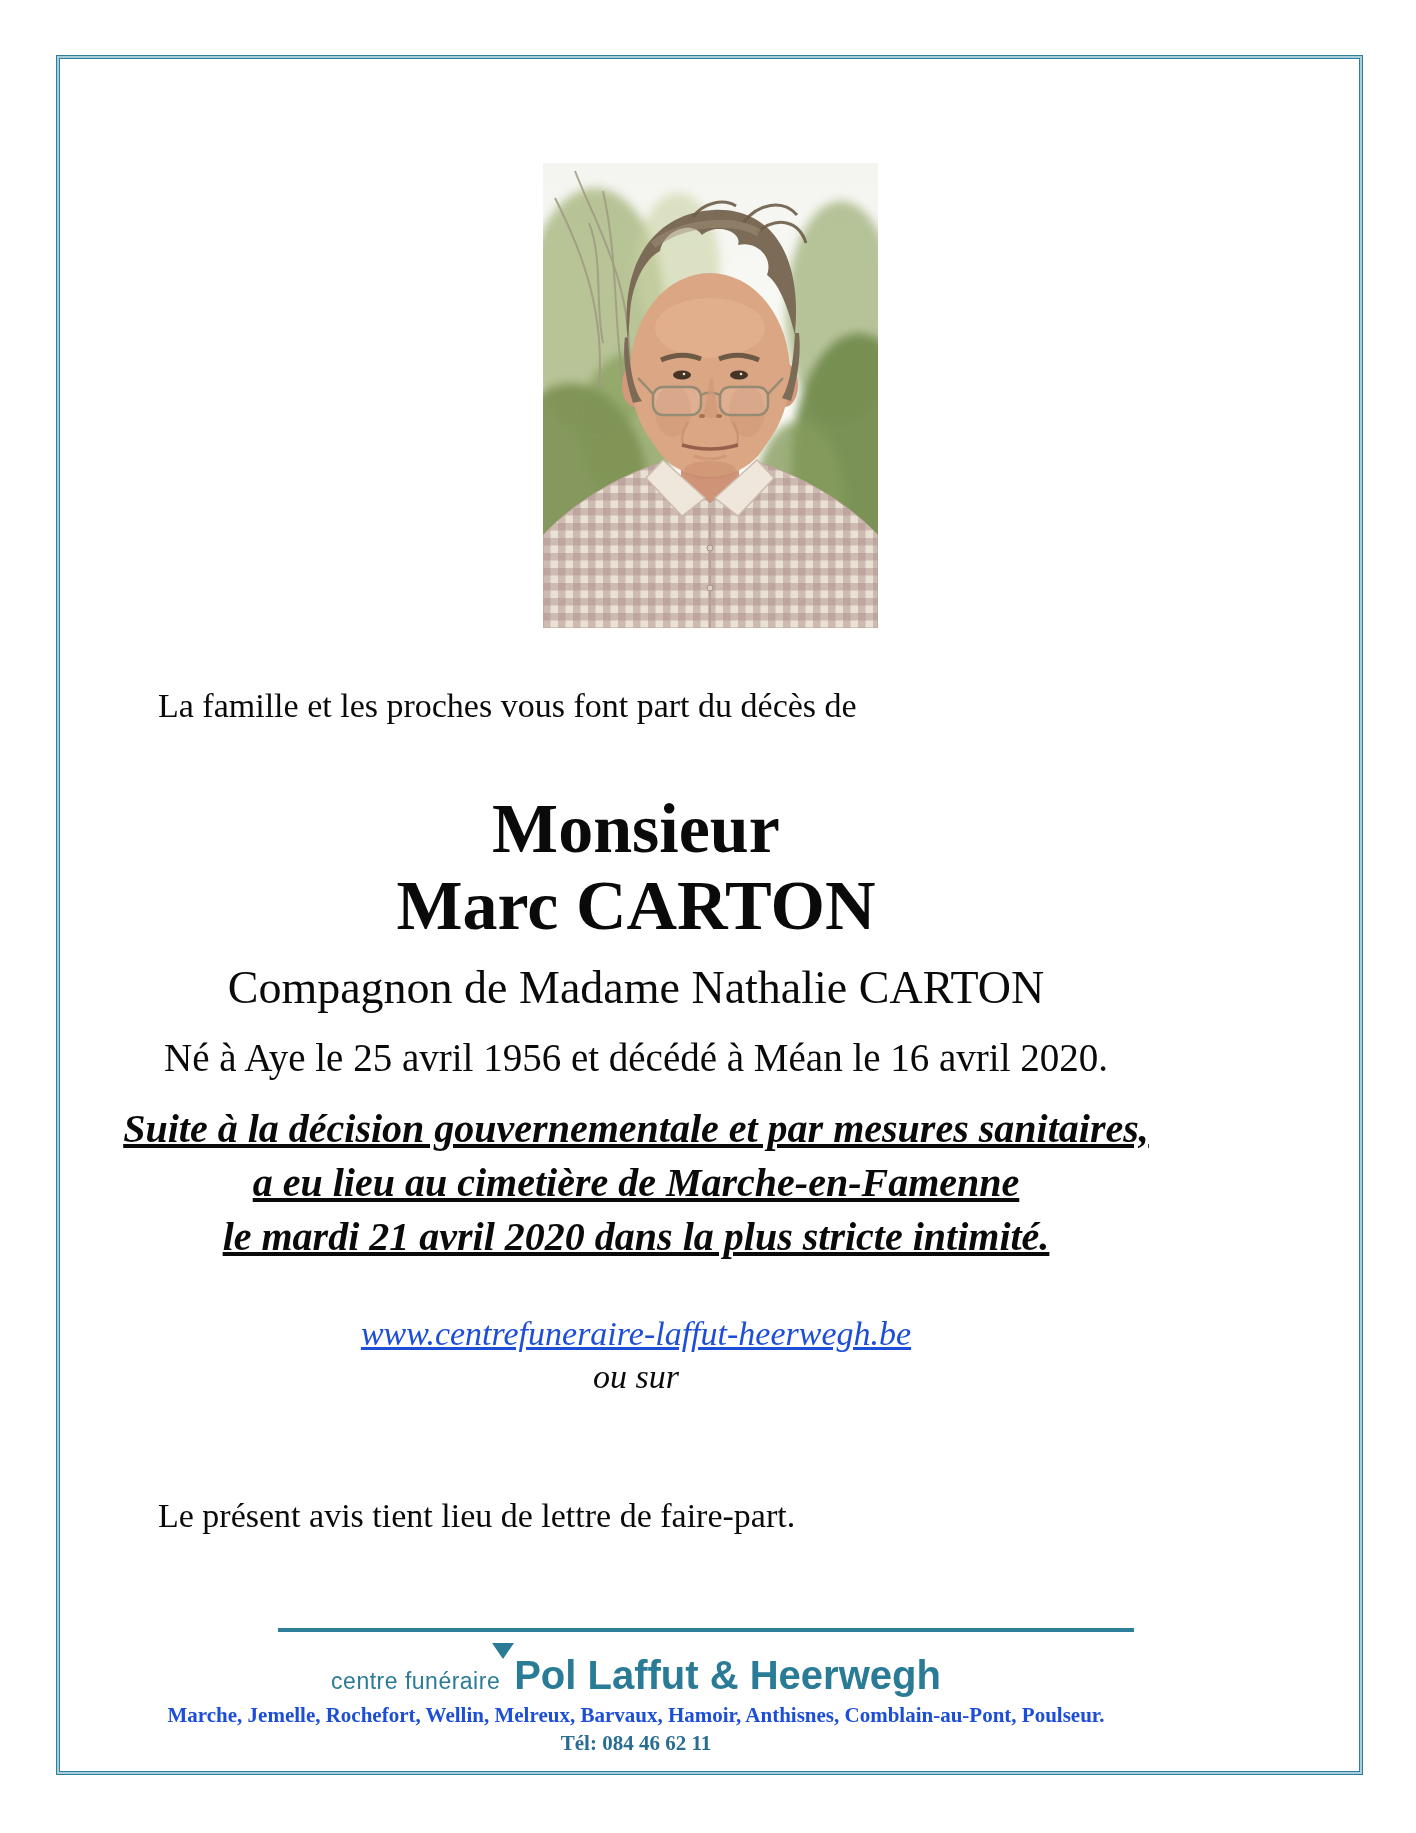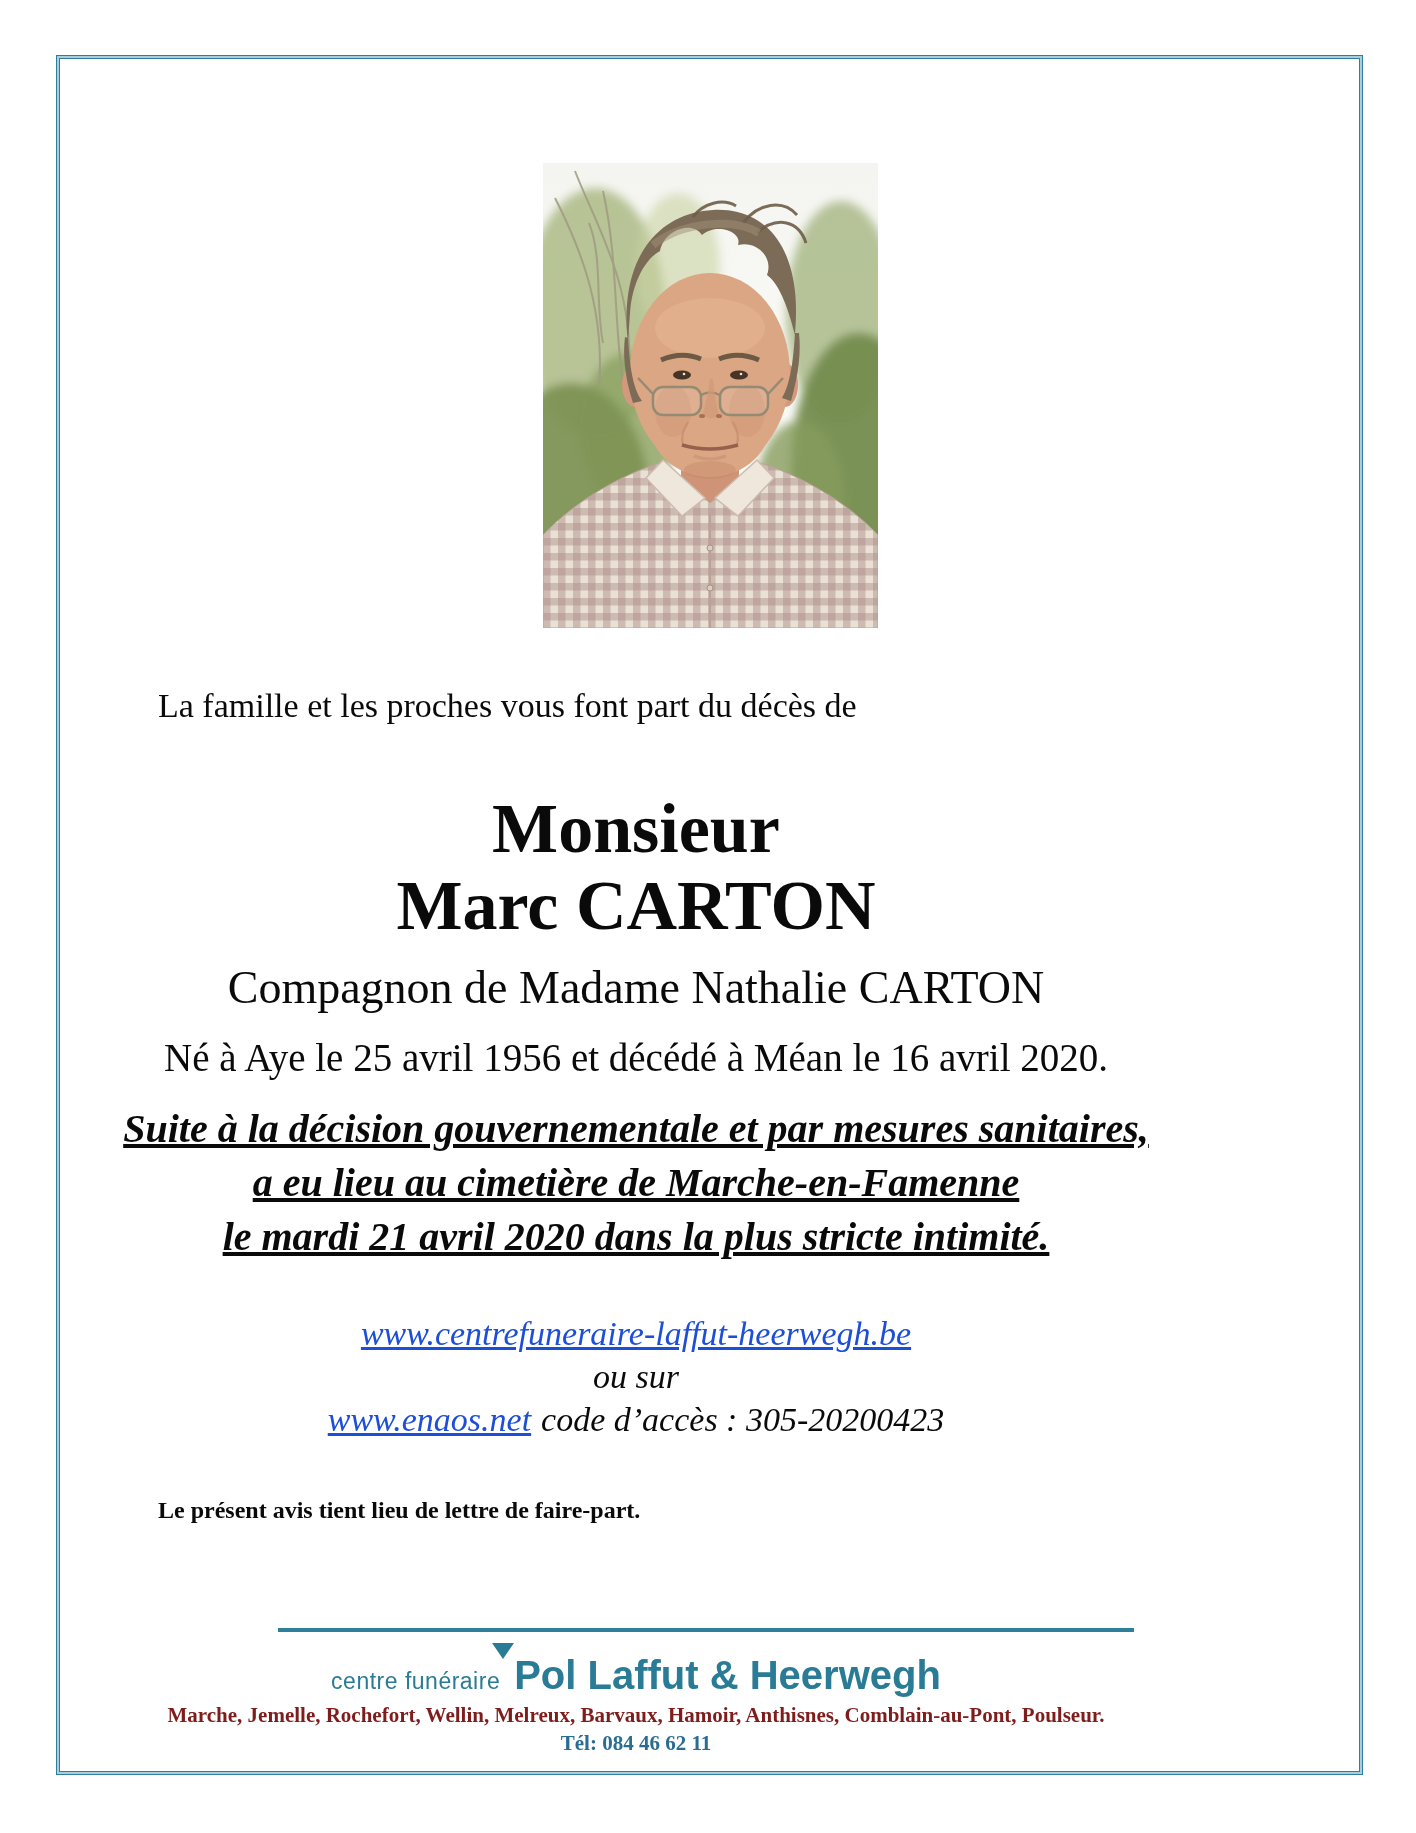--- a/index.html
+++ b/index.html
@@ -20,38 +20,38 @@
   .center{text-align:center;}
   .photo-wrap{position:absolute;left:543px;top:163px;width:335px;height:465px;}
   .intro{left:158px;width:1100px;top:686px;font-size:34px;line-height:1.2;text-align:left;}
   .title-block{top:790px;font-weight:bold;font-size:70px;line-height:77px;}
   .subtitle{top:960px;font-size:46px;line-height:1.2;}
   .birth{top:1034px;font-size:39px;line-height:1.25;}
   .notice{top:1102px;font-size:40px;line-height:54px;font-weight:bold;font-style:italic;text-decoration:underline;}
   .condolences{top:1312px;font-size:34px;line-height:43px;font-style:italic;}
   .condolences a{color:#1d4ed8;text-decoration:underline;cursor:pointer;}
   .access-suffix{margin-left:10px;}
-  .closing{left:158px;width:1100px;top:1496px;font-size:24px;line-height:1.2;text-align:left;font-weight:bold;}
+  .closing{left:158px;width:1100px;top:1496px;font-size:34px;line-height:1.2;text-align:left;}
   .footer-divider{position:absolute;left:278px;top:1628px;width:856px;height:4px;background:#2e7f99;}
   .brand-row{top:1655px;white-space:nowrap;}
   .brand-inner{display:inline-flex;align-items:baseline;}
   .brand-prefix{
     font-family:"Liberation Sans", sans-serif;font-size:23px;color:#2a7b96;
     letter-spacing:0.5px;margin-right:14px;
   }
   .brand-name{
     position:relative;font-family:"Liberation Sans", sans-serif;font-weight:bold;
     font-size:40px;color:#2a7b96;line-height:1;
   }
   .brand-triangle{
     position:absolute;left:-22px;top:-12px;width:0;height:0;
     border-left:11px solid transparent;border-right:11px solid transparent;
     border-top:16px solid #2a7b96;
   }
-  .locations{top:1703px;font-size:21px;font-weight:bold;color:#7f1d1d;}
+  .locations{top:1703px;font-size:21px;font-weight:bold;color:#1d4ed8;}
   .phone{top:1731px;font-size:21px;font-weight:bold;color:#2a6d93;}
 </style>
 </head>
 <body>
 
 <div class="frame-outer">
   <div class="frame-inner"></div>
 </div>
 
 <div class="photo-wrap">
@@ -170,23 +170,20 @@
 
 <div class="abs center notice">
   <div>Suite à la décision gouvernementale et par mesures sanitaires,</div>
   <div>a eu lieu au cimetière de Marche-en-Famenne</div>
   <div>le mardi 21 avril 2020 dans la plus stricte intimité.</div>
 </div>
 
 <div class="abs center condolences">
   <div><a href="#">www.centrefuneraire-laffut-heerwegh.be</a></div>
   <div>ou sur</div>
-  <div>
-    <a href="#">www.enaos.net</a><span class="access-suffix">code d’accès : 305-20200423</span>
-  </div>
 </div>
 
 <div class="abs closing">Le présent avis tient lieu de lettre de faire-part.</div>
 
 <div class="footer-divider"></div>
 
 <div class="abs center brand-row">
   <span class="brand-inner">
     <span class="brand-prefix">centre funéraire</span>
     <span class="brand-name">

